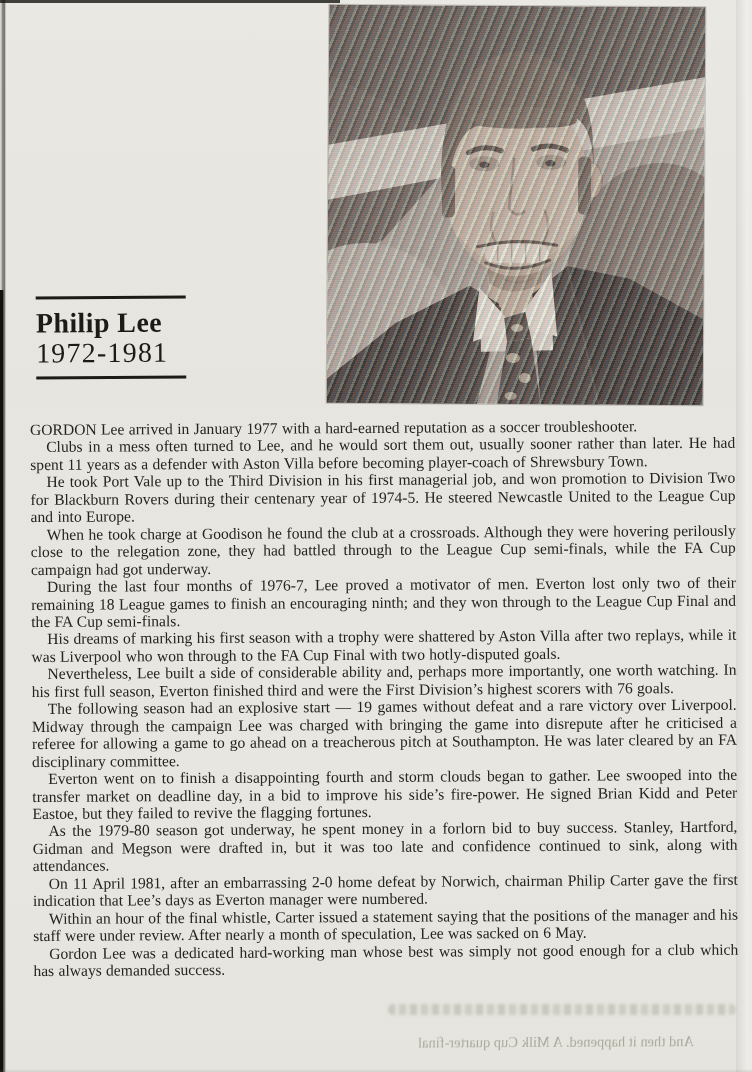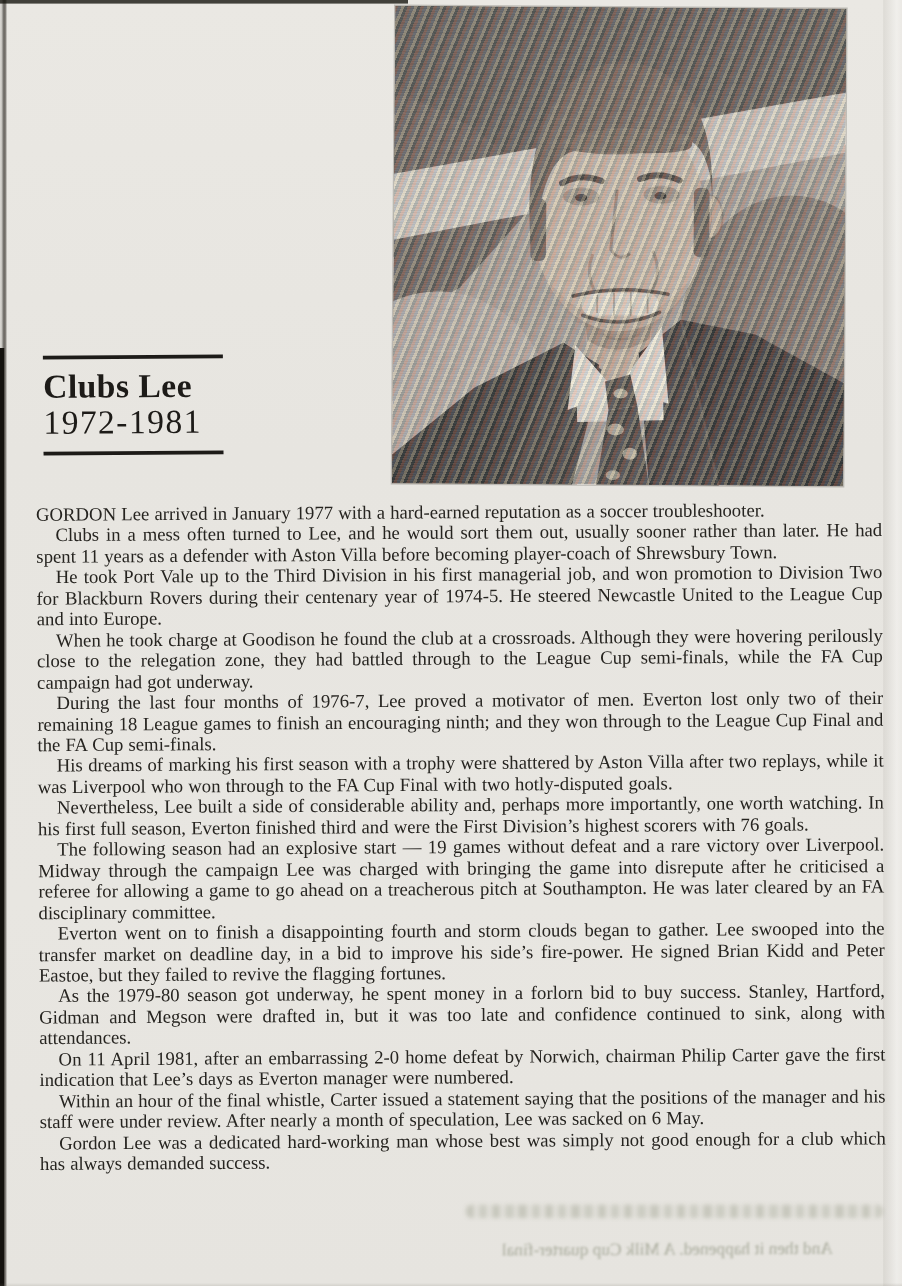--- a/index.html
+++ b/index.html
@@ -134,21 +134,21 @@
         <ellipse cx="186" cy="352" rx="7" ry="5" fill="#cfc5ab" opacity=".8"></ellipse>
         <ellipse cx="198" cy="372" rx="6" ry="5" fill="#cfc5ab" opacity=".8"></ellipse>
         <ellipse cx="184" cy="390" rx="6" ry="4" fill="#cfc5ab" opacity=".75"></ellipse>
       </g>
     </svg>
     <div class="moire"></div>
   </figure>
 
   <header class="title-block">
     <div class="rule"></div>
-    <h1 class="name">Clubs Lee</h1>
+    <h1 class="name">Philip Lee</h1>
     <div class="years">1972-1981</div>
     <div class="rule"></div>
   </header>
 
   <article class="body-text">
     <p>GORDON Lee arrived in January 1977 with a hard-earned reputation as a soccer troubleshooter.</p>
     <p class="ind">Clubs in a mess often turned to Lee, and he would sort them out, usually sooner rather than later. He had spent 11 years as a defender with Aston Villa before becoming player-coach of Shrewsbury Town.</p>
     <p class="ind">He took Port Vale up to the Third Division in his first managerial job, and won promotion to Division Two for Blackburn Rovers during their centenary year of 1974-5. He steered Newcastle United to the League Cup and into Europe.</p>
     <p class="ind">When he took charge at Goodison he found the club at a crossroads. Although they were hovering perilously close to the relegation zone, they had battled through to the League Cup semi-finals, while the FA Cup campaign had got underway.</p>
     <p class="ind">During the last four months of 1976-7, Lee proved a motivator of men. Everton lost only two of their remaining 18 League games to finish an encouraging ninth; and they won through to the League Cup Final and the FA Cup semi-finals.</p>

